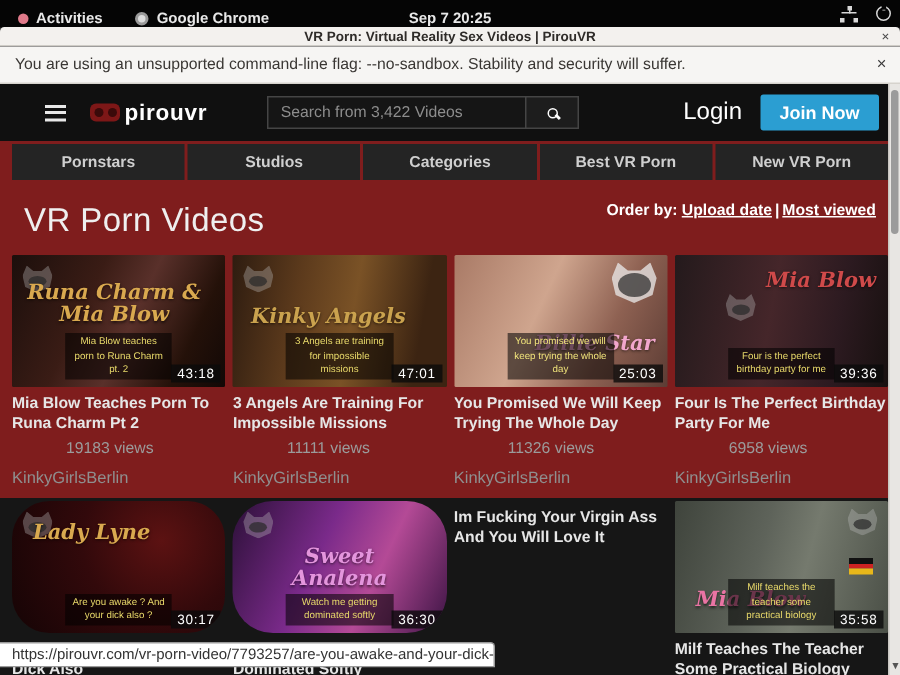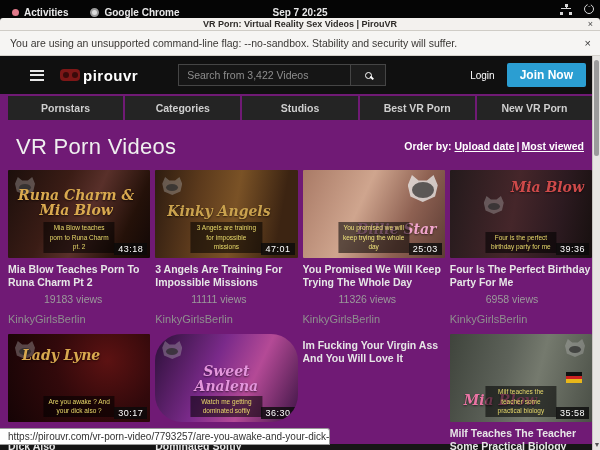--- a/index.html
+++ b/index.html
@@ -30,49 +30,49 @@
             justify-content:center; position:relative; border-radius:3px 3px 0 0; }
   .tabbar .ttl { font-size:9px; font-weight:bold; color:#2e2b28; }
   .tabbar .x { position:absolute; right:7px; font-size:9px; color:#4a4a4a; line-height:1; cursor:default; }
 
   
   .infobar { height:25px; background:#f6f5f3; border-bottom:1px solid #d6d3cd; display:flex; align-items:center; position:relative; }
   .infobar .msg { font-size:10.5px; color:#3a3734; padding-left:10px; }
   .infobar .x { position:absolute; right:9px; font-size:11px; color:#3a3a3a; }
 
   
-  .content { position:relative; height:388px; background:#701a75; }
+  .content { position:relative; height:276px; background:#7f1d1d; }
   .sitehead { height:38px; background:#101010; display:flex; align-items:center; padding:0 14px 0 30px; gap:8px; }
   .burger { width:14px; display:flex; flex-direction:column; gap:2.5px; cursor:pointer; }
   .burger i { height:2px; background:#e8e8e8; display:block; }
   .logo { display:flex; align-items:center; gap:3px; margin-left:8px; cursor:pointer; }
   .goggles { width:20px; height:12px; background:#7d1717; border-radius:4px; position:relative; }
   .goggles::before, .goggles::after { content:""; position:absolute; top:2.5px; width:6px; height:6px; border-radius:50%; background:#3a0a0a; }
   .goggles::before { left:2.5px; } .goggles::after { right:2.5px; }
   .logotext { color:#fff; font-weight:bold; font-size:15px; letter-spacing:0.5px; }
   .searchwrap { display:flex; margin-left:32px; }
   .searchwrap input { width:172px; height:22px; background:#151515; border:1px solid #454545; border-right:none;
                       color:#bdbdbd; font-size:10.5px; padding:0 8px; outline:none; font-family:"Liberation Sans",sans-serif; }
   .searchwrap input::placeholder { color:#8d8d8d; }
   .searchbtn { width:36px; height:22px; background:#1d1d1d; border:1px solid #454545; color:#fff; display:flex;
                align-items:center; justify-content:center; cursor:pointer; }
   .mag { width:7px; height:7px; border:1.5px solid #fff; border-radius:50%; position:relative; display:block; }
   .mag::after { content:""; position:absolute; width:4px; height:1.5px; background:#fff; right:-3.5px; bottom:-1px; transform:rotate(45deg); }
   .headright { margin-left:auto; display:flex; align-items:center; gap:12px; }
-  .login { color:#fff; font-size:10px; cursor:pointer;text-align:right; }
+  .login { color:#fff; font-size:16px; cursor:pointer;text-align:right; }
   .joinbtn { background:#2b9ed2; color:#fff; font-size:12px; font-weight:bold; padding:5px 13px; border:none;
              border-radius:2px; cursor:pointer; font-family:"Liberation Sans",sans-serif; }
 
   
   .menurow { display:flex; gap:2px; margin:2px 8px 0 8px; }
   .menurow .mi { flex:1; background:#242424; color:#cfcfcf; font-size:10.5px; font-weight:bold; text-align:center;
                  padding:6px 0; cursor:pointer; }
 
   
-  .headingrow { display:flex; align-items:center; justify-content:space-between; padding:14px 16px 10px 16px;gap:12px; }
+  .headingrow { display:flex; align-items:flex-start; justify-content:space-between; padding:14px 16px 10px 16px;gap:12px; }
   .pagetitle { color:#efefef; font-size:22px; font-weight:normal; letter-spacing:0.3px; }
   .orderby { color:#fff; font-size:10.5px; font-weight:bold; padding-bottom:3px; }
   .orderby a { color:#fff; text-decoration:underline; cursor:pointer; }
   .orderby .sep { margin:0 2px; }
 
   
   .grid { display:grid; grid-template-columns:repeat(4,1fr); column-gap:5px; row-gap:9px; padding:0 8px; }
   .card { cursor:pointer; }
   .thumb { position:relative; height:88px; overflow:hidden; border-radius:1px; }
   .vtitle { color:#e6e6e6; font-size:10.5px; font-weight:bold; line-height:1.25; margin-top:5px; height:26px; overflow:hidden; }
@@ -97,21 +97,21 @@
   
   .t1 { background:linear-gradient(115deg,#1c0f0c 0%,#3a1c15 35%,#59302a 55%,#241109 80%,#120806 100%); }
   .t1 .scriptname { color:#d9a94f; right:6px; top:18px; }
   .t2 { background:linear-gradient(100deg,#2e1c10 0%,#5c3a1c 30%,#7a5226 55%,#3c2412 85%); }
   .t2 .scriptname { color:#caa24e; left:12px; top:34px; }
   .t3 { background:linear-gradient(115deg,#a97a66 0%,#cfa58e 40%,#8e6152 70%,#5c3c34 100%); }
   .t3 .scriptname { color:#f2a6cc; left:38%; top:36px;margin-top:16px; }
   .t3 .caption { color:#efe27a; }
   .t4 { background:linear-gradient(100deg,#241a1c 0%,#45262a 45%,#2c1a20 75%,#17100f 100%); }
   .t4 .scriptname { color:#cf4a4a; right:8px; top:10px; }
-  .t5 { background:radial-gradient(circle at 70% 30%,#5c1212 0%,#32090b 45%,#150405 100%); }
+  .t5 { background:radial-gradient(circle at 70% 30%,#5c1212 0%,#32090b 45%,#150405 100%);border-radius:25px; }
   .t5 .scriptname { color:#d9a94f; left:14px; top:14px; }
   .t6 { background:linear-gradient(115deg,#2c1038 0%,#7a2a8a 40%,#b44a96 65%,#3c1444 100%);border-radius:27px; }
   .t6 .scriptname { color:#e495dd; left:50%; transform:translateX(-50%); top:30px; }
   .t7 { background:linear-gradient(110deg,#0e1216 0%,#273340 40%,#16202a 70%,#0a0d10 100%); }
   .t7 .scriptname { color:#9cc0e0; left:20px; top:8px; }
   .t8 { background:linear-gradient(105deg,#3f443c 0%,#5e635a 40%,#757a6e 60%,#4a4f46 100%); }
   .t8 .scriptname { color:#ea74a4; left:14px; bottom:14px; }
   .flag { position:absolute; right:10px; top:38px; width:16px; height:11px; display:flex; flex-direction:column; }
   .flag i { flex:1; } .flag .f1{background:#111;} .flag .f2{background:#cc2222;} .flag .f3{background:#e8b71a;}
 
@@ -181,22 +181,22 @@
         </span>
     </span>
     <span class="headright">
       <span class="login">Login</span>
       <button class="joinbtn">Join Now</button>
     </span>
   </div>
 
   <div class="menurow">
     <span class="mi">Pornstars</span>
+    <span class="mi">Studios</span>
     <span class="mi">Categories</span>
-    <span class="mi">Studios</span>
     <span class="mi">Best VR Porn</span>
     <span class="mi">New VR Porn</span>
   </div>
 
   <div class="headingrow">
     <h1 class="pagetitle">VR Porn Videos</h1>
     <div class="orderby">
       <span>Order by:</span>
       <a>Upload date</a><span class="sep">|</span><a>Most viewed</a>
     </div>

